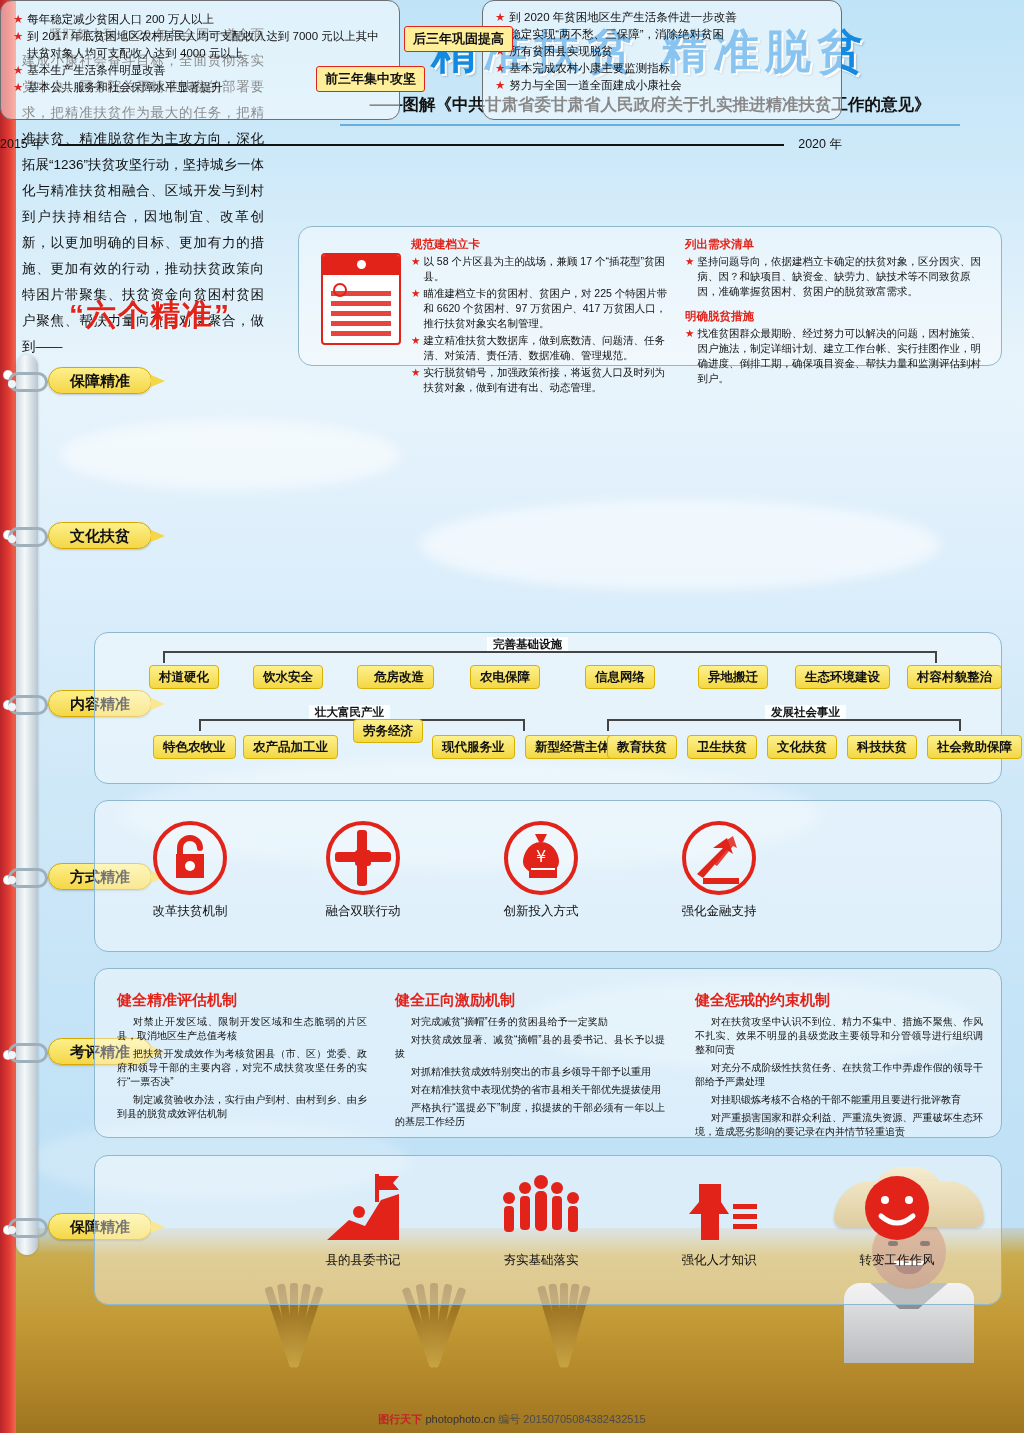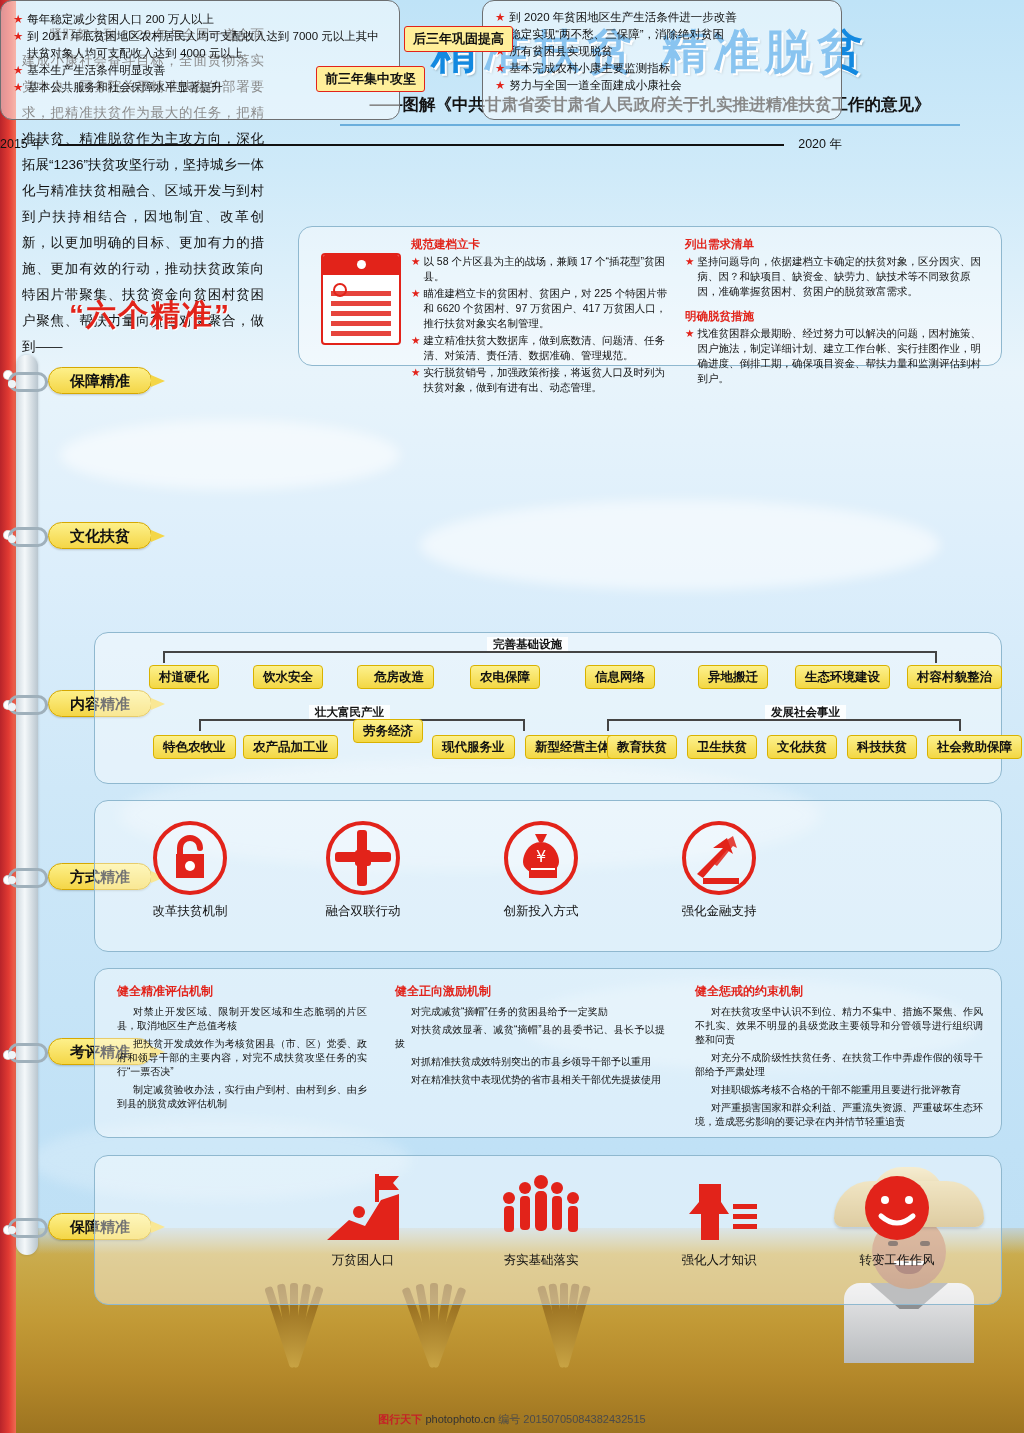--- a/index.html
+++ b/index.html
@@ -142,21 +142,21 @@
   .way-item{ position:absolute; width:150px; text-align:center; }
   .way-ico{
     width:74px;height:74px;margin:0 auto;border:4px solid #e2231a;border-radius:50%;
     position:relative; background:rgba(255,255,255,.25);
   }
   .way-lbl{ margin-top:8px; font-size:12.5px; }
 
   
   #apprPanel{ left:94px; top:968px; width:908px; height:170px; }
   .appr-col{ position:absolute; top:14px; }
-  .appr-col h4{ margin:0 0 5px; font-size:12px; color:#e2231a; font-weight:bold;}
+  .appr-col h4{ margin:8px 0 5px; font-size:15px; color:#e2231a; font-weight:bold;}
   .appr-col p{ margin:0 0 4px; font-size:10px; line-height:14px; text-indent:1.6em; text-align:justify;}
 
   
   #guarPanel{ left:94px; top:1155px; width:908px; height:150px; }
   .g-item{ position:absolute; width:150px; text-align:center; }
   .g-ico{ width:88px; height:78px; margin:0 auto; position:relative; }
   .g-lbl{ margin-top:4px; font-size:12.5px; }
 
   
   .farmer{ position:absolute; right:30px; bottom:72px; width:170px; height:180px; }
@@ -478,20 +478,21 @@
     <p>对禁止开发区域、限制开发区域和生态脆弱的片区县，取消地区生产总值考核</p>
     <p>把扶贫开发成效作为考核贫困县（市、区）党委、政府和领导干部的主要内容，对完不成扶贫攻坚任务的实行“一票否决”</p>
     <p>制定减贫验收办法，实行由户到村、由村到乡、由乡到县的脱贫成效评估机制</p>
   </div>
   <div class="appr-col" style="left:300px; width:270px;">
     <h4>健全正向激励机制</h4>
     <p>对完成减贫“摘帽”任务的贫困县给予一定奖励</p>
     <p>对扶贫成效显著、减贫“摘帽”县的县委书记、县长予以提拔</p>
     <p>对抓精准扶贫成效特别突出的市县乡领导干部予以重用</p>
     <p>对在精准扶贫中表现优势的省市县相关干部优先提拔使用</p>
+    <p>严格执行“遥提必下”制度，拟提拔的干部必须有一年以上的基层工作经历</p>
   </div>
   <div class="appr-col" style="left:600px; width:288px;">
     <h4>健全惩戒的约束机制</h4>
     <p>对在扶贫攻坚中认识不到位、精力不集中、措施不聚焦、作风不扎实、效果不明显的县级党政主要领导和分管领导进行组织调整和问责</p>
     <p>对充分不成阶级性扶贫任务、在扶贫工作中弄虚作假的领导干部给予严肃处理</p>
     <p>对挂职锻炼考核不合格的干部不能重用且要进行批评教育</p>
     <p>对严重损害国家和群众利益、严重流失资源、严重破坏生态环境，造成恶劣影响的要记录在内并情节轻重追责</p>
   </div>
 </div>
 
@@ -501,21 +502,21 @@
     <div class="g-ico">
       <svg viewBox="0 0 88 78" width="88" height="78">
         <g fill="#e2231a">
           <path d="M8 70 L30 50 L46 56 L62 30 L80 24 L80 70z"></path>
           <rect x="56" y="4" width="4" height="28"></rect>
           <path d="M60 6 h20 l-6 7 6 7 h-20z"></path>
           <circle cx="40" cy="42" r="6"></circle>
         </g>
       </svg>
     </div>
-    <div class="g-lbl">万贫困人口</div>
+    <div class="g-lbl">县的县委书记</div>
   </div>
 
   <div class="g-item" style="left:371px; top:14px;">
     <div class="g-ico">
       <svg viewBox="0 0 88 78" width="88" height="78">
         <g fill="#e2231a">
           <circle cx="12" cy="28" r="6"></circle>
             <rect x="7" y="36" width="10" height="26" rx="4"></rect>
           <circle cx="28" cy="18" r="6"></circle>
             <rect x="23" y="26" width="10" height="34" rx="4"></rect>

